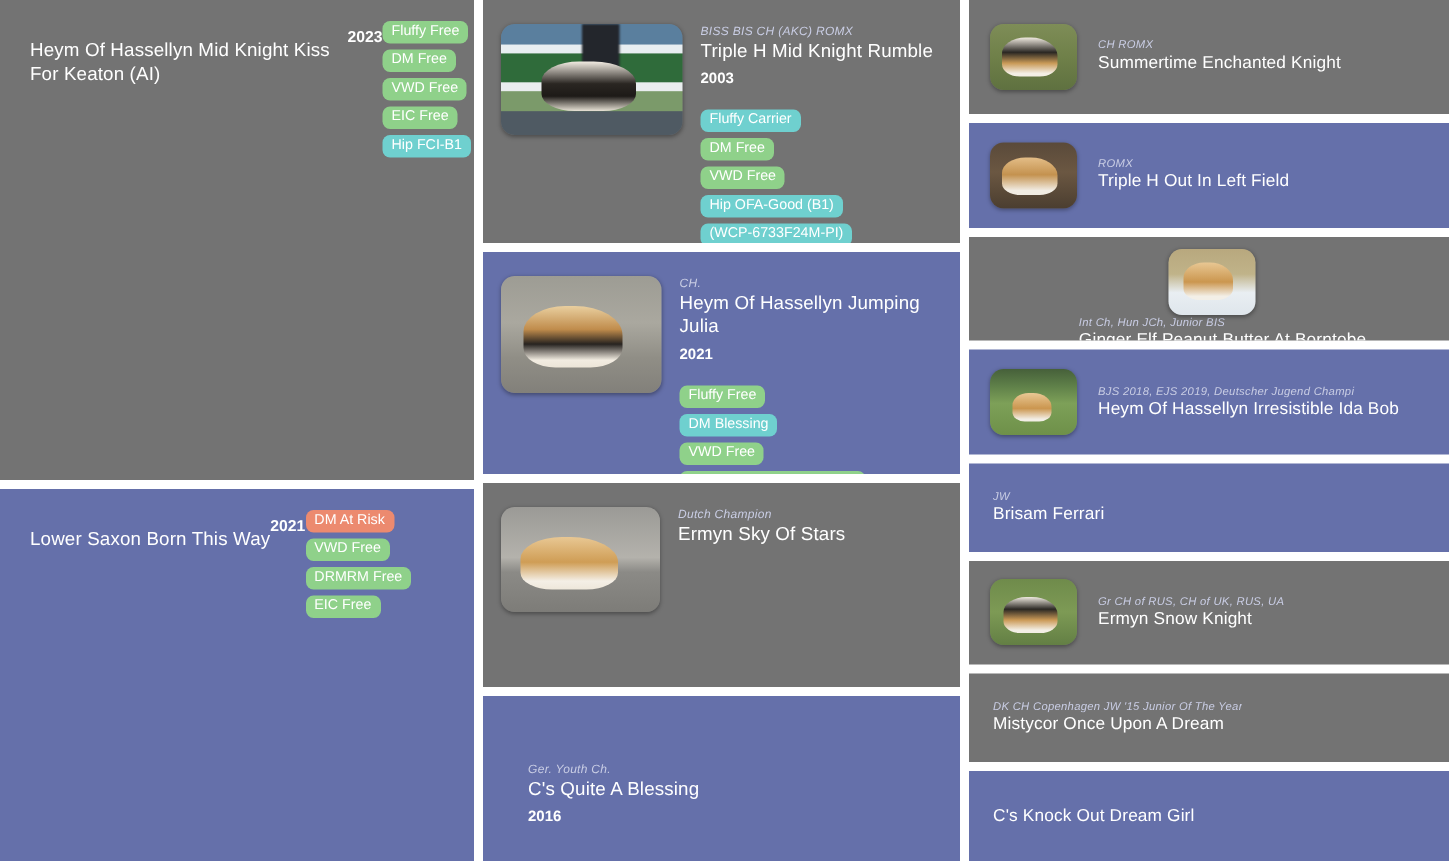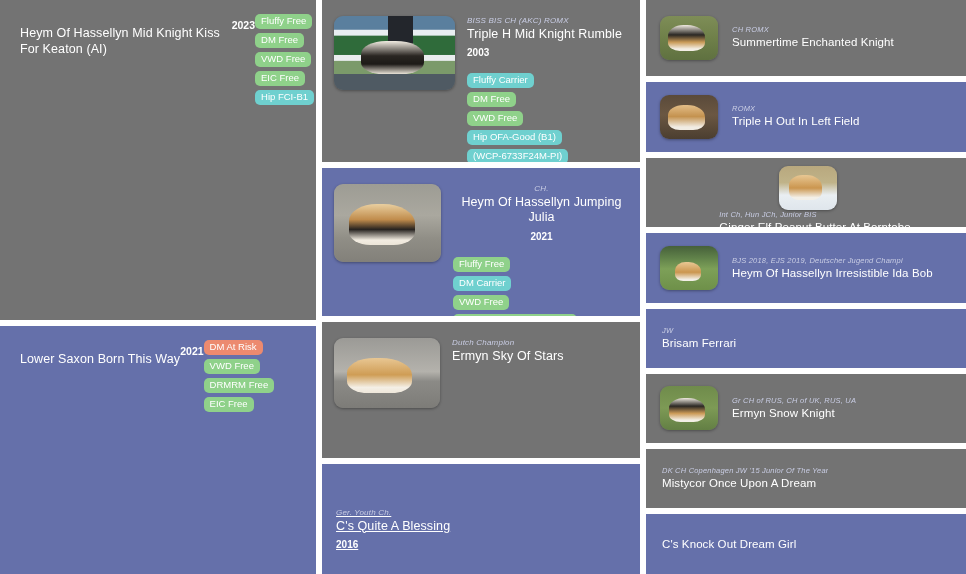--- a/index.html
+++ b/index.html
@@ -262,45 +262,45 @@
         <div class="badges">
           <span class="badge teal">Fluffy Carrier</span>
           <span class="badge green">DM Free</span>
           <span class="badge green">VWD Free</span>
           <span class="badge teal">Hip OFA-Good (B1)</span>
           <span class="badge teal">(WCP-6733F24M-PI)</span>
         </div>
       </div>
     </div>
 
-    <div class="card light g2" style="height:148px;text-align:center;">
+    <div class="card light g2" style="height:148px;">
       <div class="photo ph-pave"></div>
       <div class="info">
         <div class="prefix">CH.</div>
         <div class="title">Heym Of Hassellyn Jumping Julia</div>
         <div class="year">2021</div>
         <div class="badges">
           <span class="badge green">Fluffy Free</span>
-          <span class="badge teal">DM Carrier</span>
+          <span class="badge teal">DM Blessing</span>
           <span class="badge green">VWD Free</span>
           <span class="badge green">Hip OFA-Excellent (A1/A2)</span>
         </div>
       </div>
     </div>
 
     <div class="card dark g2" style="height:136px;">
       <div class="photo ph-grey"></div>
       <div class="info">
         <div class="prefix">Dutch Champion</div>
         <div class="title">Ermyn Sky Of Stars</div>
       </div>
     </div>
 
     <div class="card light g2" style="height:110px;padding-top:40px;">
-      <div class="info" style="margin-left:2px;text-decoration:underline;">
+      <div class="info" style="margin-left:18px;">
         <div class="prefix">Ger. Youth Ch.</div>
         <div class="title">C's Quite A Blessing</div>
         <div class="year">2016</div>
       </div>
     </div>
 
   </div>
 
   <div class="col col-gen3">
 

